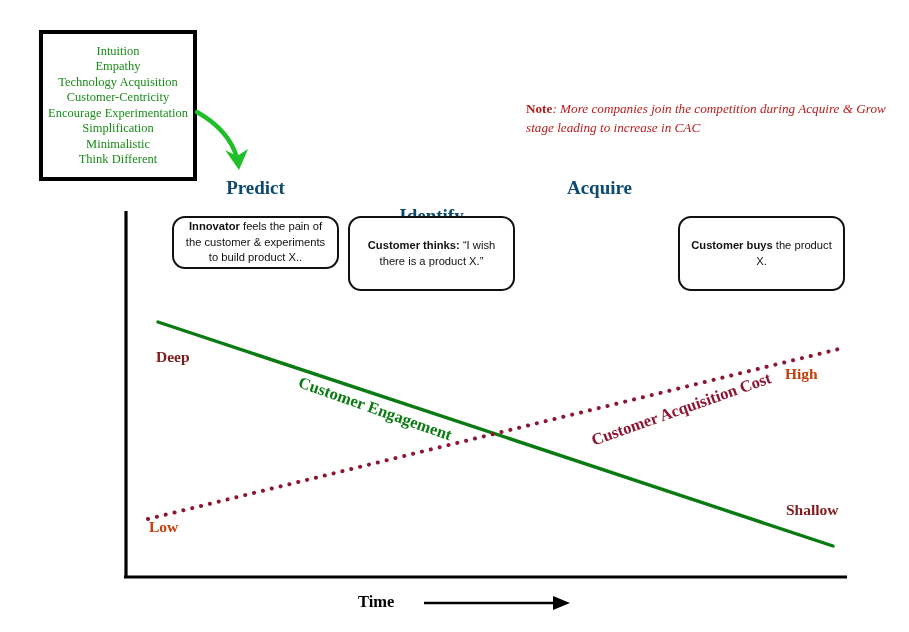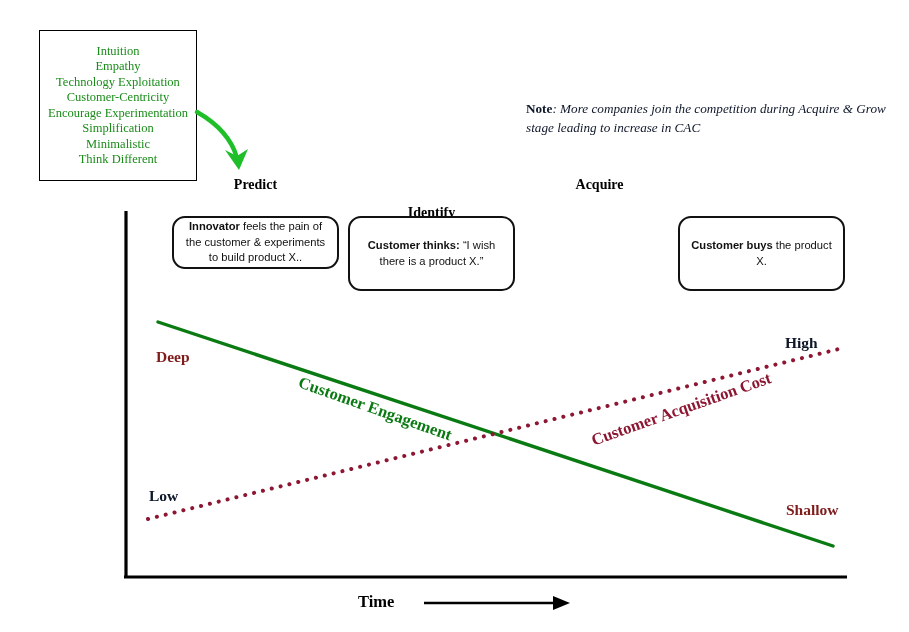--- a/index.html
+++ b/index.html
@@ -16,21 +16,21 @@
     font-family: "Liberation Serif", serif;
   }
 
   
   #principles-box {
     position: absolute;
     left: 39px;
     top: 30px;
     width: 158px;
     height: 151px;
-    border: 1px solid #000000;
+    border: 4px solid #000000;
     background: #ffffff;
     box-sizing: border-box;
     display: flex;
     flex-direction: column;
     align-items: center;
     justify-content: center;
     padding: 4px 2px;
   }
   #principles-box .principle {
     color: #1a8c1a;
@@ -44,35 +44,35 @@
   
   #note {
     position: absolute;
     left: 526px;
     top: 99px;
     width: 360px;
     font-family: "Liberation Serif", serif;
     font-style: italic;
     font-size: 13.2px;
     line-height: 19px;
-    color: #0f172a;
+    color: #b91c1c;
   }
   #note .note-label {
     font-weight: bold;
     font-style: normal;
   }
   #note .note-body { font-style: italic; }
 
   
   .stage-title {
     position: absolute;
     font-family: "Liberation Serif", serif;
     font-weight: bold;
-    font-size: 14px;
-    color: #000000;
+    font-size: 19px;
+    color: #0c4a6e;
     text-align: center;
     white-space: nowrap;
   }
 
   
   .stage-card {
     position: absolute;
     border: 2.2px solid #111111;
     border-radius: 13px;
     background: #ffffff;
@@ -103,21 +103,21 @@
 
   
   .axis-end-label {
     position: absolute;
     font-family: "Liberation Serif", serif;
     font-weight: bold;
     font-size: 15.5px;
     white-space: nowrap;
   }
   .green-label { color: #7f1d1d; }
-  .red-label { color: #0f172a; }
+  .red-label { color: #c2410c; margin-top: 31px; }
 
   .series-label {
     position: absolute;
     font-family: "Liberation Serif", serif;
     font-weight: bold;
     font-size: 16.5px;
     white-space: nowrap;
     transform-origin: left center;
   }
   #label-engagement {
@@ -145,21 +145,21 @@
   }
 </style>
 </head>
 <body>
 
 <div id="canvas">
 
   <div id="principles-box">
     <div class="principle">Intuition</div>
     <div class="principle">Empathy</div>
-    <div class="principle">Technology Exploitation</div>
+    <div class="principle">Technology Acquisition</div>
     <div class="principle">Customer-Centricity</div>
     <div class="principle">Encourage Experimentation</div>
     <div class="principle">Simplification</div>
     <div class="principle">Minimalistic</div>
     <div class="principle">Think Different</div>
   </div>
 
   <div id="note">
     <span class="note-label">Note</span><span class="note-body">: </span><span class="note-body">More companies join the competition during Acquire &amp; Grow stage leading to increase in CAC</span>
   </div>

